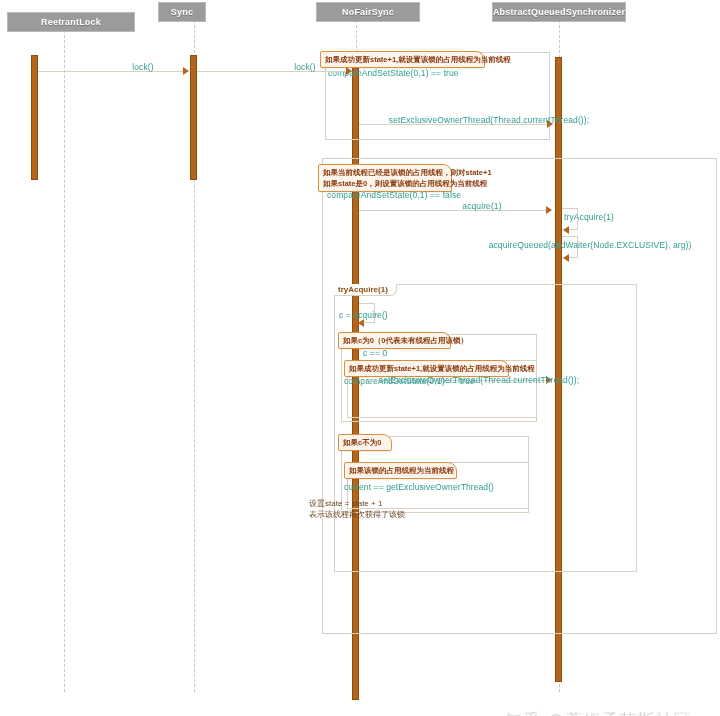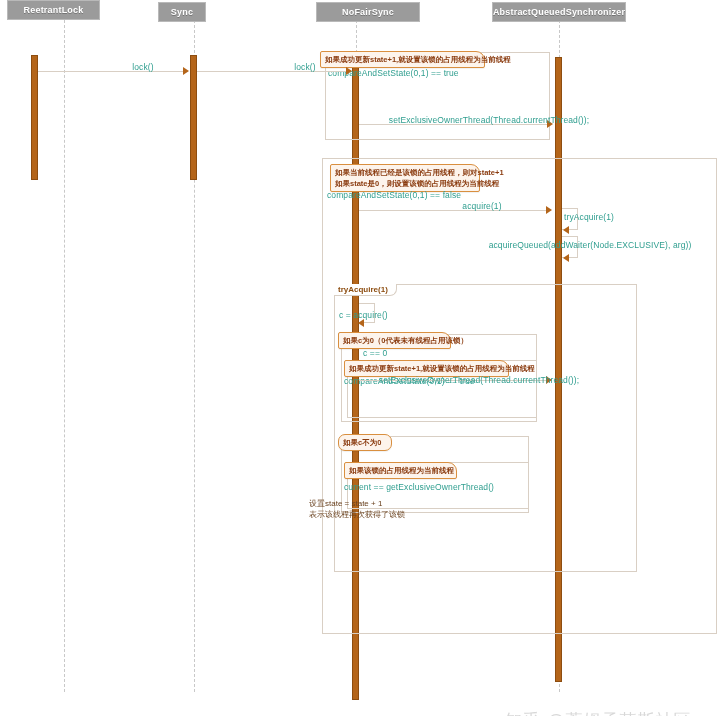--- a/index.html
+++ b/index.html
@@ -144,21 +144,21 @@
 </head>
 <body>
 
 <div id="canvas">
 
   <div class="lifeline" style="left:64px; top:20px; height:672px;"></div>
   <div class="lifeline" style="left:194px; top:20px; height:672px;"></div>
   <div class="lifeline" style="left:356px; top:20px; height:672px;"></div>
   <div class="lifeline" style="left:559px; top:20px; height:672px;"></div>
 
-  <div class="participant" style="left:7px; top:0; width:93px;">
+  <div class="participant" style="left:7px; top:12px; width:128px;">
     <span>ReetrantLock</span>
   </div>
   <div class="participant" style="left:158px; top:2px; width:48px;">
     <span>Sync</span>
   </div>
   <div class="participant" style="left:316px; top:2px; width:104px;">
     <span>NoFairSync</span>
   </div>
   <div class="participant" style="left:492px; top:2px; width:134px;">
     <span>AbstractQueuedSynchronizer</span>
@@ -192,21 +192,21 @@
   </div>
 
   <div class="msg-line" style="left:359px; top:124px; width:190px;"></div>
   <div class="msg-arrow right" style="left:547px; top:120px;"></div>
   <div class="msg-label center" style="left:459px; top:115px;">
     <span>setExclusiveOwnerThread(Thread.currentThread());</span>
   </div>
 
   <div class="frag" style="left:322px; top:158px; width:395px; height:476px;"></div>
 
-  <div class="note" style="left:318px; top:164px; width:150px;margin-left:12px;">
+  <div class="note" style="left:318px; top:164px; width:134px;">
     <span class="nline">如果当前线程已经是该锁的占用线程，则对state+1</span>
     <span class="nline">如果state是0，则设置该锁的占用线程为当前线程</span>
   </div>
 
   <div class="msg-label" style="left:327px; top:190px;">
     <span>compareAndSetState(0,1) == false</span>
   </div>
 
   <div class="msg-line" style="left:359px; top:210px; width:188px;"></div>
   <div class="msg-arrow right" style="left:546px; top:206px;"></div>
@@ -258,21 +258,21 @@
   </div>
 
   <div class="msg-line" style="left:359px; top:380px; width:188px;"></div>
   <div class="msg-arrow right" style="left:546px; top:376px;"></div>
   <div class="msg-label center" style="left:449px; top:375px;">
     <span>setExclusiveOwnerThread(Thread.currentThread());</span>
   </div>
 
   <div class="frag" style="left:341px; top:436px; width:188px; height:77px;"></div>
 
-  <div class="note" style="left:338px; top:434px; width:54px;border-radius:7px;">
+  <div class="note" style="left:338px; top:434px; width:54px;">
     <span class="nline">如果c不为0</span>
   </div>
 
   <div class="msg-label" style="left:363px; top:468px;">
     <span>c != 0</span>
   </div>
 
   <div class="frag" style="left:347px; top:462px; width:182px; height:47px;"></div>
 
   <div class="note" style="left:344px; top:462px; width:113px;">

